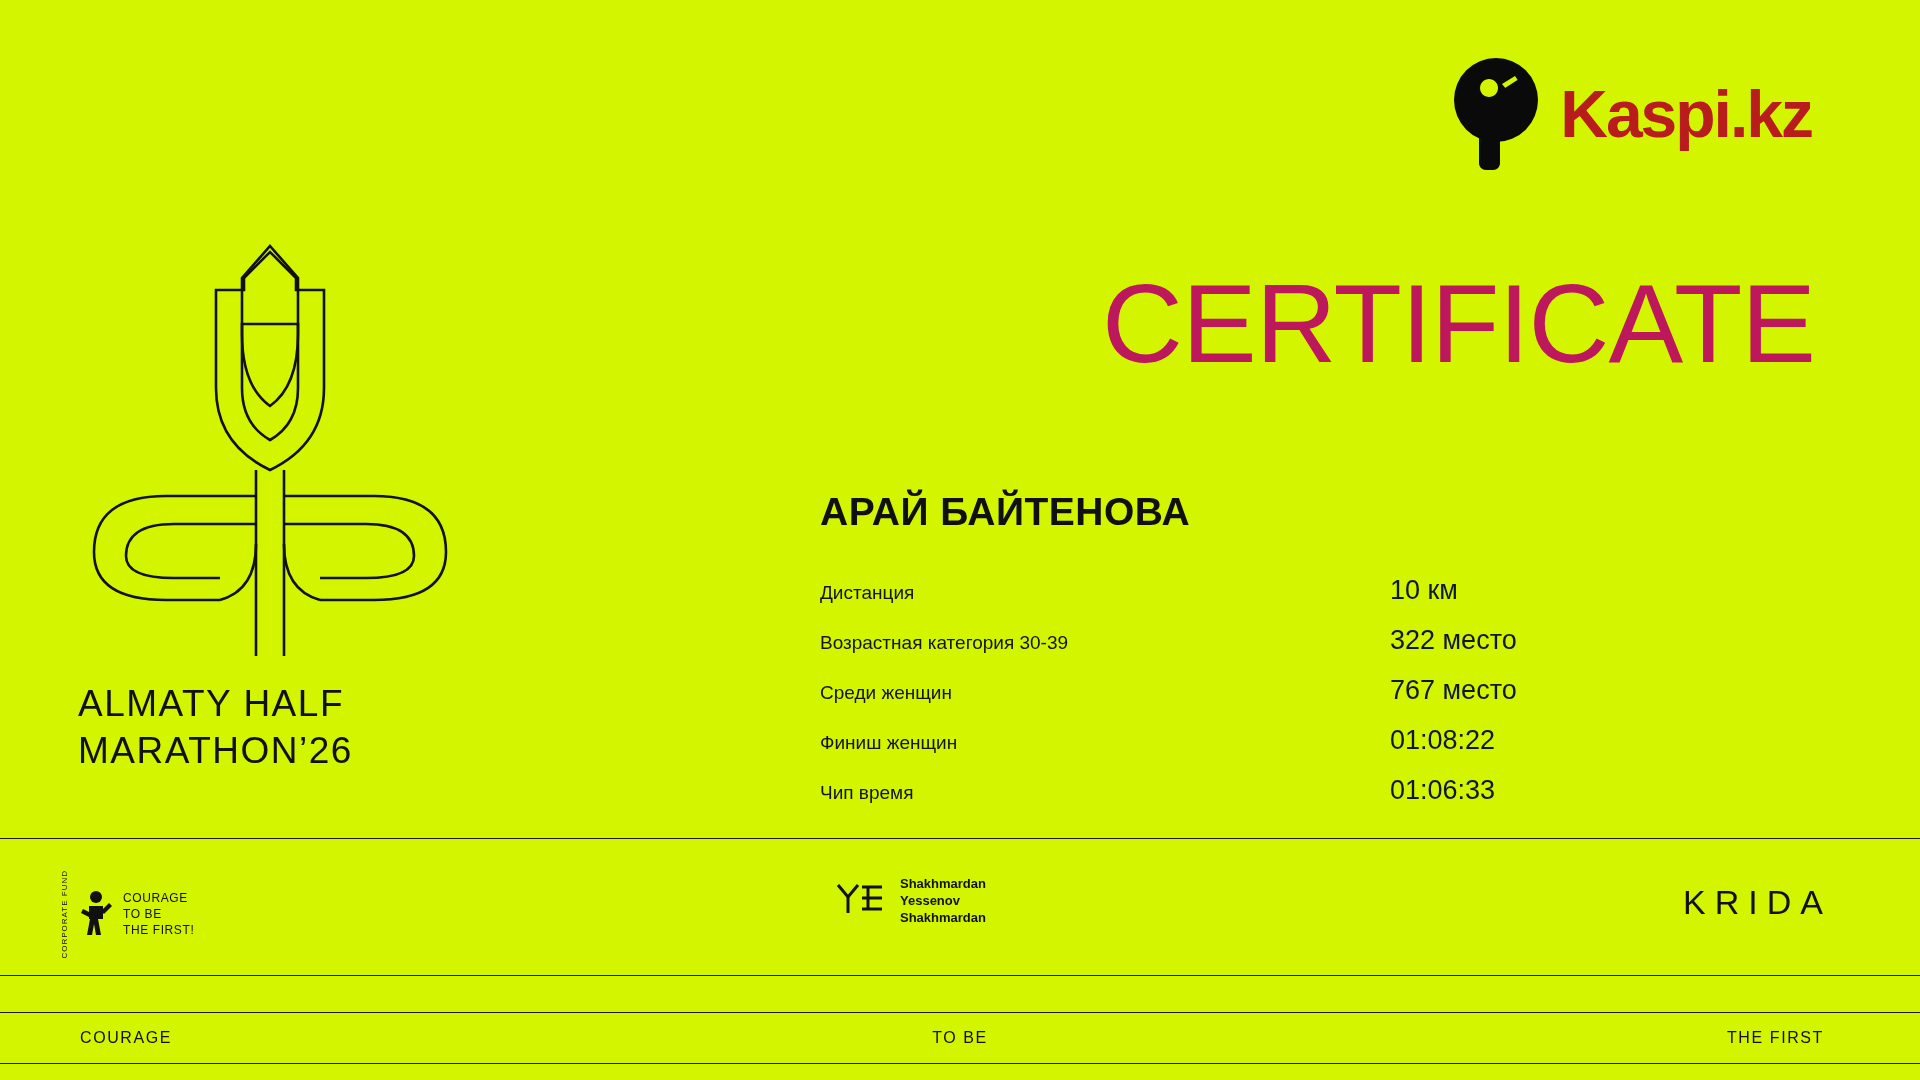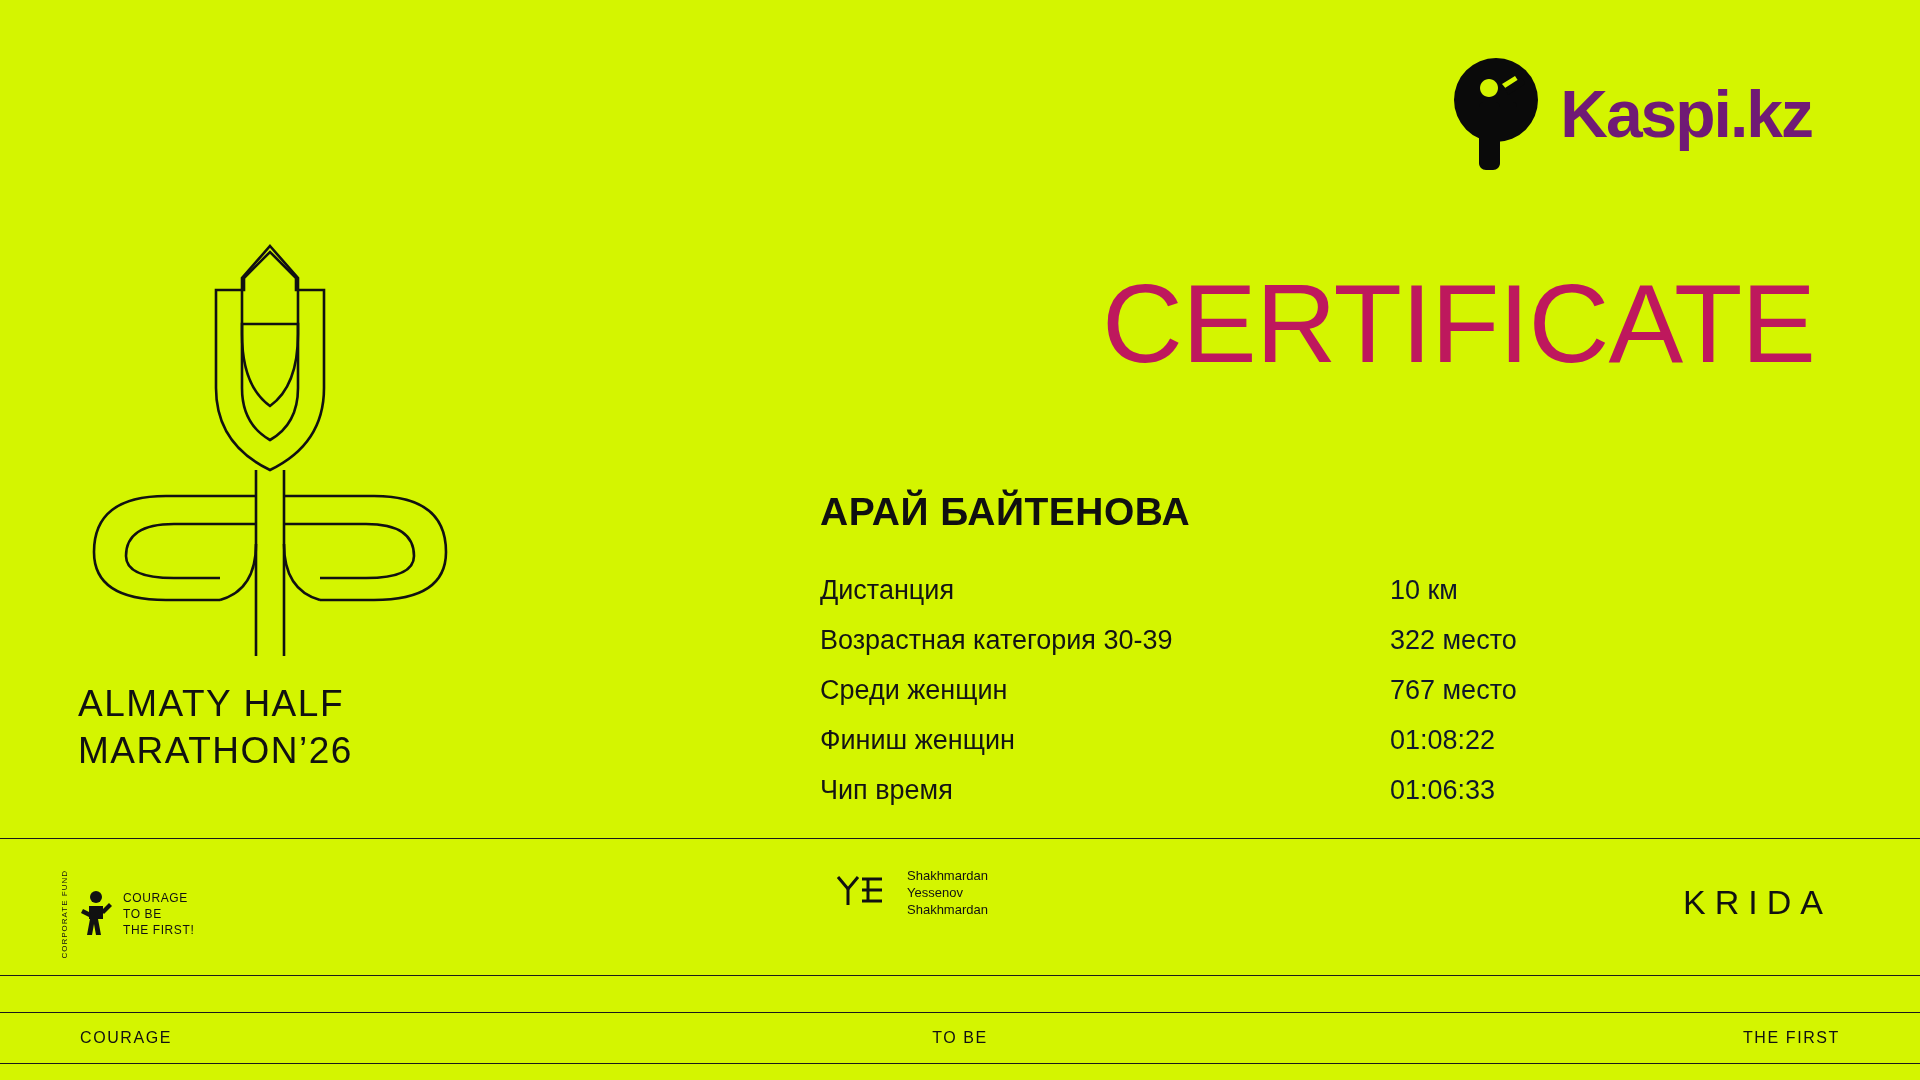--- a/index.html
+++ b/index.html
@@ -21,21 +21,21 @@
     position:absolute;
     top:58px; right:108px;
     display:flex; align-items:center; gap:18px;
   }
   .kaspi-mark { width:92px; height:112px; display:block; }
   .kaspi-word {
     font-size:66px;
     font-weight:bold;
     letter-spacing:-2px;
     line-height:1;
-    color:#701a75;
+    color:#b91c1c;
     white-space:nowrap;
   }
 
   
   .cert-title {
     position:absolute;
     top:268px; right:105px;
     font-size:112px;
     font-weight:400;
     letter-spacing:-1px;
@@ -79,21 +79,21 @@
     left:820px; top:575px;
     width:880px;
   }
   .result-row {
     display:flex;
     align-items:baseline;
     height:50px;
   }
   .result-label {
     width:570px;
-    font-size:27px;
+    font-size:19px;
     color:#141414;
     white-space:nowrap;
   }
   .result-value {
     font-size:27px;
     color:#0f172a;
     white-space:nowrap;
   }
 
   
@@ -127,21 +127,21 @@
     white-space:nowrap;
   }
   .courage-mark { width:34px; height:46px; }
   .courage-lines {
     font-size:12px; line-height:1.35;
     letter-spacing:0.6px;
     color:#111;
     white-space:nowrap;
   }
 
-  .partner-sey { left:835px; top:30px; gap:20px; }
+  .partner-sey { left:835px; top:38px; gap:13px;font-weight:bold; }
   .sey-mark { width:52px; height:36px; }
   .sey-lines {
     font-size:13px; line-height:1.3;
     color:#111;
     white-space:nowrap;
   }
 
   .partner-krida { right:88px; top:45px; }
   .krida-word {
     font-size:34px;
@@ -158,21 +158,21 @@
     display:flex; align-items:center;
   }
   .slogan span {
     font-size:16px;
     letter-spacing:1.6px;
     color:#111;
     white-space:nowrap;
   }
   .slogan .s1 { position:absolute; left:80px; }
   .slogan .s2 { position:absolute; left:50%; transform:translateX(-50%); }
-  .slogan .s3 { position:absolute; right:80px; }
+  .slogan .s3 { position:absolute; right:96px; }
 </style>
 </head>
 <body>
 
 <div class="page">
 
   <div class="kaspi-logo">
     <span>
       <svg class="kaspi-mark" viewBox="0 0 92 112" xmlns="http://www.w3.org/2000/svg">
         <circle cx="46" cy="42" r="42" fill="#0a0a0a"></circle>

